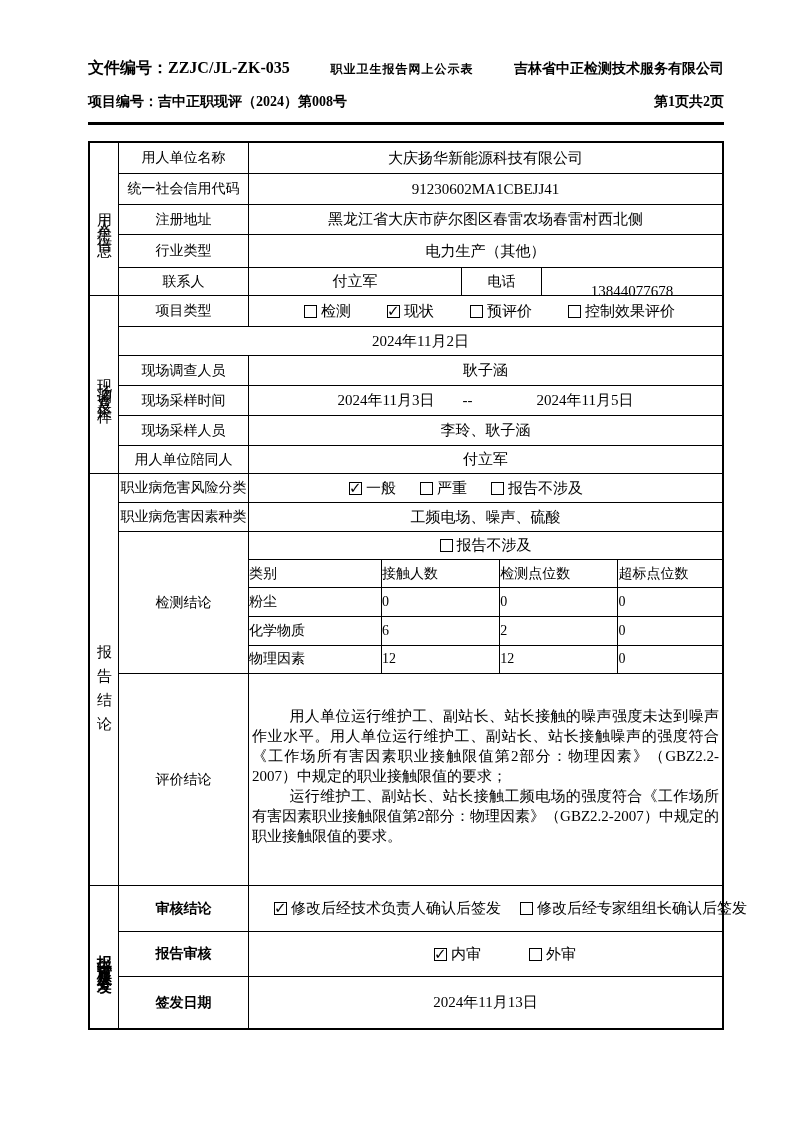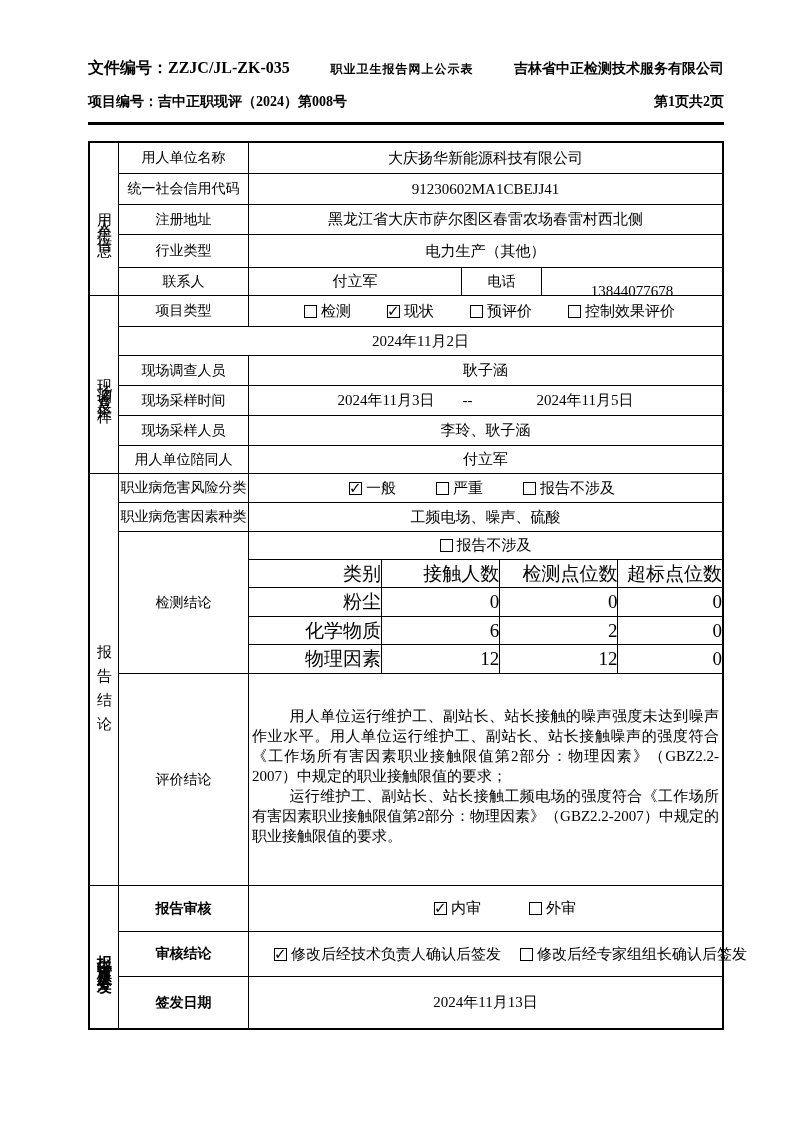--- a/index.html
+++ b/index.html
@@ -49,34 +49,34 @@
   .val.c-pnum { flex: 1; margin-top: 20px; }
 
   
   .opts { justify-content: flex-start; }
   .opt { display: inline-flex; align-items: center; white-space: nowrap; }
   .cb { display: inline-block; width: 13px; height: 13px; border: 1px solid #000;
         margin-right: 4px; position: relative; flex: 0 0 13px; }
   .cb.checked::after { content: "✓"; position: absolute; left: -1px; top: -4px;
         font-size: 15px; font-weight: bold; font-family: "DejaVu Sans", sans-serif; }
   .opts-pt  { padding-left: 55px;  gap: 36px; }
-  .opts-rk  { padding-left: 100px; gap: 40px; }
+  .opts-rk  { padding-left: 100px; gap: 24px; }
   .opts-rv  { padding-left: 185px; gap: 48px; }
   .opts-rc  { padding-left: 25px;  gap: 19px; }
 
   
   .sep { margin-left: 28px; margin-right: 64px; }
 
   
   .det-content { flex: 1; display: flex; flex-direction: column; min-width: 0; }
   .det-top { height: 28px; border-bottom: 1px solid #000;
              display: flex; align-items: center; justify-content: center; font-size: 15px; }
   .det-table { border-collapse: collapse; width: 100%; height: 113px; table-layout: fixed; }
   .det-table th, .det-table td { border: 1px solid #000; font-weight: normal;
-             text-align: right; font-size: 19px; }
+             text-align: left; font-size: 14px; }
   .det-table th:first-child, .det-table td:first-child { border-left: 0; }
   .det-table th:last-child,  .det-table td:last-child  { border-right: 0; }
   .det-table tr:first-child th { border-top: 0; }
   .det-table tr:last-child  td { border-bottom: 0; }
   .det-table col.c1 { width: 28%; } .det-table col.c2 { width: 25%; }
   .det-table col.c3 { width: 25%; } .det-table col.c4 { width: 22%; }
 
   
   .val.eval { display: block; padding: 32px 3px 0 3px; text-align: justify;
               font-size: 15px; line-height: 20px; }
@@ -260,42 +260,42 @@
             <p>运行维护工、副站长、站长接触工频电场的强度符合《工作场所有害因素职业接触限值第2部分：物理因素》（GBZ2.2-2007）中规定的职业接触限值的要求。</p>
           </div>
         </div>
       </div>
     </div>
 
     <div class="sec sec-appr">
       <div class="vlabel ls4">报告审核及签发</div>
       <div class="rows">
         <div class="row r45">
+          <div class="lbl">审核结论</div>
+          <div class="val opts opts-rc">
+            <span class="opt">
+              <span class="cb checked"></span>
+              <span>修改后经技术负责人确认后签发</span>
+            </span>
+            <span class="opt">
+              <span class="cb"></span>
+              <span>修改后经专家组组长确认后签发</span>
+            </span>
+          </div>
+        </div>
+        <div class="row r45">
           <div class="lbl">报告审核</div>
           <div class="val opts opts-rv">
             <span class="opt">
               <span class="cb checked"></span>
               <span>内审</span>
             </span>
             <span class="opt">
               <span class="cb"></span>
               <span>外审</span>
-            </span>
-          </div>
-        </div>
-        <div class="row r45">
-          <div class="lbl">审核结论</div>
-          <div class="val opts opts-rc">
-            <span class="opt">
-              <span class="cb checked"></span>
-              <span>修改后经技术负责人确认后签发</span>
-            </span>
-            <span class="opt">
-              <span class="cb"></span>
-              <span>修改后经专家组组长确认后签发</span>
             </span>
           </div>
         </div>
         <div class="row r52">
           <div class="lbl">签发日期</div>
           <div class="val">2024年11月13日</div>
         </div>
       </div>
     </div>
 

